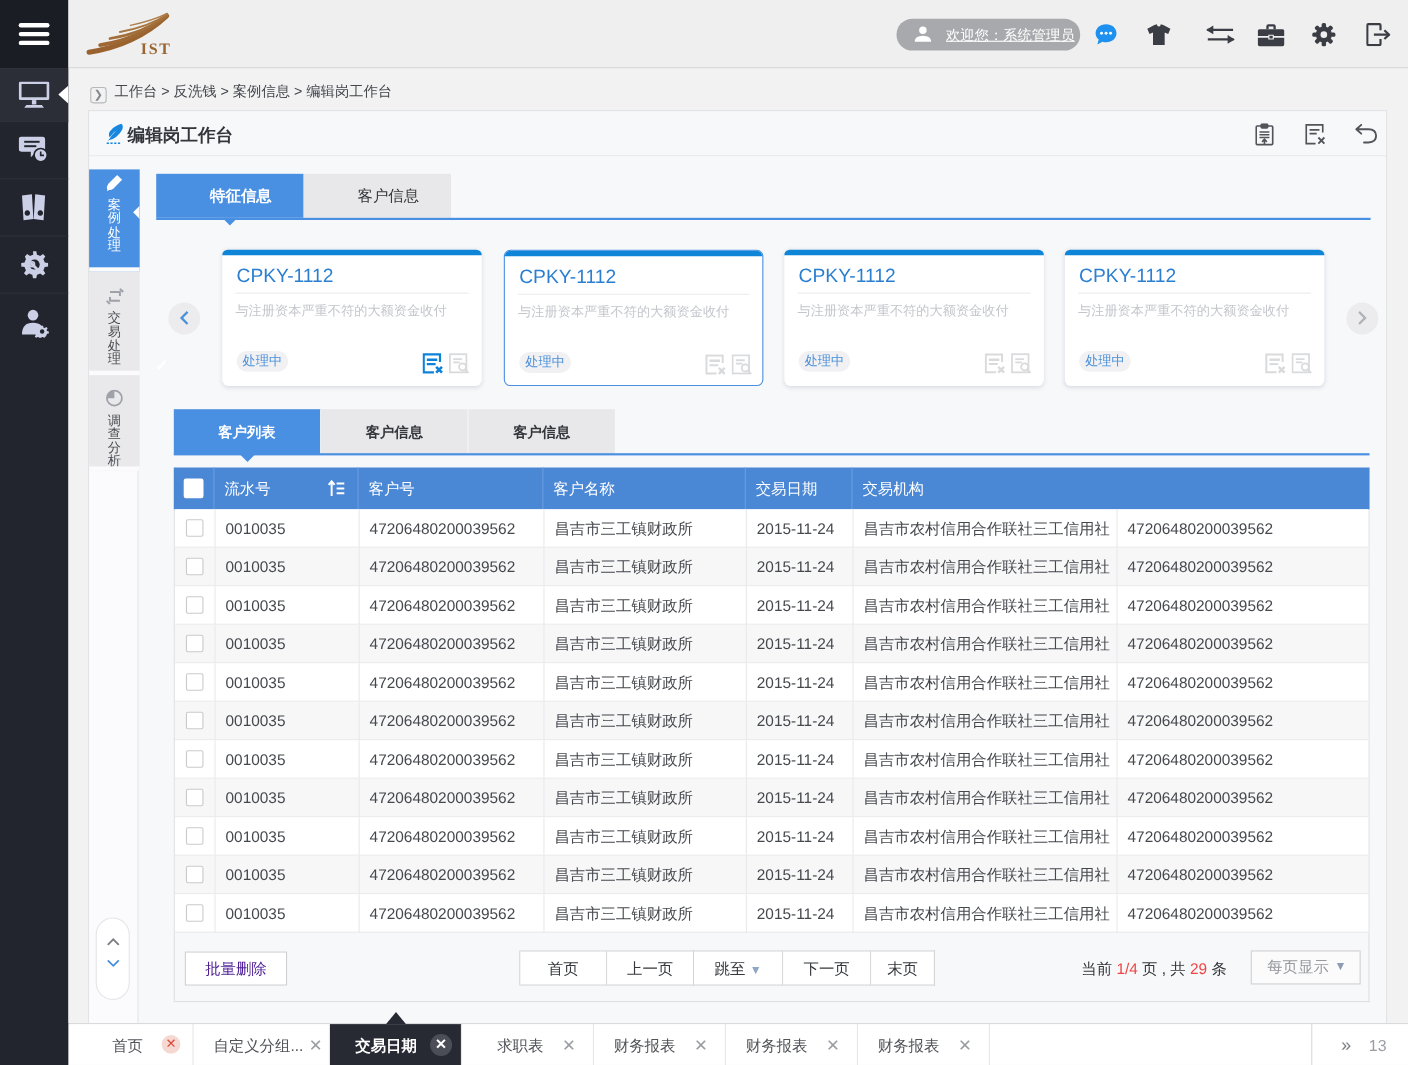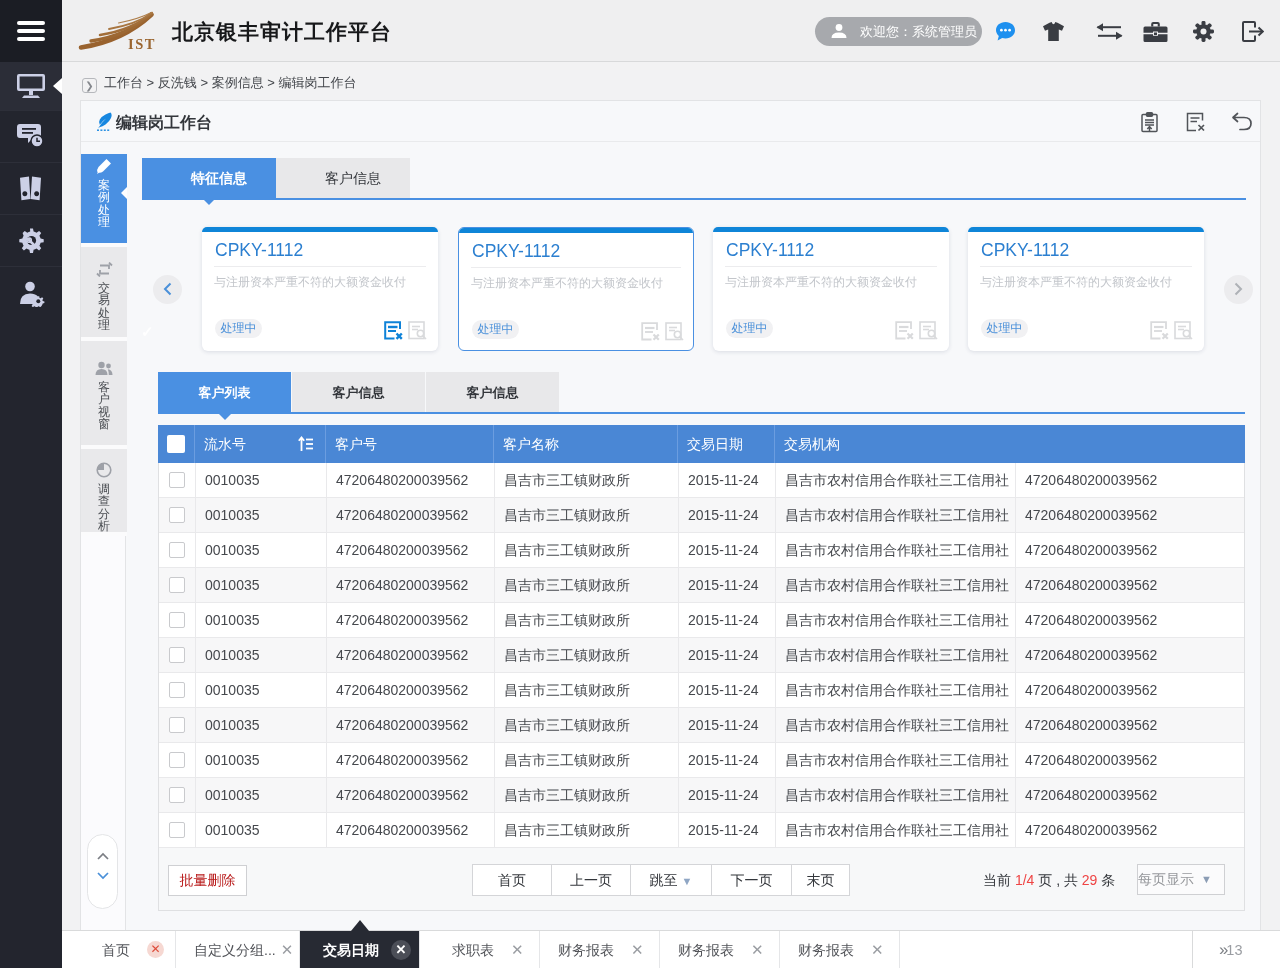--- a/index.html
+++ b/index.html
@@ -6,21 +6,21 @@
 html,body { width:1280px; height:968px; font-family:"Liberation Sans",sans-serif; overflow:hidden; background:#f2f2f3; }
 
 #header { position:absolute; left:0; top:0; width:1280px; height:62px; background:#efeff0; border-bottom:1px solid #d8d9da; z-index:5; }
 #burger { position:absolute; left:0; top:0; width:62px; height:62px; background:#1b1d24; }
 #burger .bars { position:absolute; left:17px; top:21px; width:28px; height:20px; }
 #burger .bars div { height:3.5px; background:#fff; border-radius:2px; margin-bottom:4.5px; }
 #logo { position:absolute; left:78px; top:8px; width:92px; height:46px; }
 #htitle { position:absolute; left:172px; top:18px; font-size:21px; font-weight:bold; color:#17181a; letter-spacing:1px; }
 #welcome { position:absolute; left:815px; top:17px; width:167px; height:29px; background:#a7a9ad; border-radius:15px; color:#fff; font-size:14px; line-height:29px; }
 #welcome svg { position:absolute; left:15px; top:5px; }
-#welcome span { position:absolute; left:45px; white-space:nowrap; font-size:13px; }
+#welcome span { position:absolute; left:45px; white-space:nowrap; font-size:13px;text-decoration:underline; }
 .hicon { position:absolute; top:20px; }
 
 #sidebar { position:absolute; left:0; top:62px; width:62px; height:906px; background:#23252e; z-index:6; }
 .sitem { position:relative; width:62px; height:52px; border-bottom:1px solid #2d2f39; display:flex; align-items:center; justify-content:center; }
 .sitem.active { background:#2b2d37; height:49px; }
 .sitem.active:after { content:""; position:absolute; right:0; top:50%; margin-top:-8px; border-top:8px solid transparent; border-bottom:8px solid transparent; border-right:9px solid #fff; }
 
 #crumb { position:absolute; left:82px; top:74px; font-size:13px; color:#43464b; }
 #crumbicon { display:inline-block; width:15px; height:15px; border:1px solid #b6b8bc; border-radius:3px; color:#85888d; font-size:10px; line-height:13px; text-align:center; vertical-align:-2px; margin-right:7px; }
 
@@ -63,27 +63,27 @@
 #thead { position:absolute; left:-1px; top:0; width:1087px; height:38px; background:#4a87d5; color:#fff; font-size:14px; }
 .th { position:absolute; top:0; height:38px; line-height:38px; border-left:1px solid #6b9de0; padding-left:9px; white-space:nowrap; }
 .trow { position:absolute; left:0; width:1085px; height:35px; font-size:14px; color:#45484d; background:#fff; border-bottom:1px solid #e9e9eb; }
 .trow.alt { background:#f7f7f8; }
 .td { position:absolute; top:0; height:35px; line-height:34px; border-left:1px solid #e9e9eb; padding-left:9px; white-space:nowrap; overflow:hidden; }
 .td:first-child { border-left:none; }
 .rowck { position:absolute; left:10px; top:9px; width:16px; height:16px; background:#fff; border:1px solid #c9cacd; border-radius:2px; }
 .headck { position:absolute; left:9px; top:10px; width:18px; height:18px; background:#fff; border-radius:2px; }
 
 #pagerow { position:absolute; left:0px; top:423px; width:1085px; height:62px; }
-#btndel { position:absolute; left:9px; top:17px; width:79px; height:31px; background:#fff; border:1px solid #cfd0d3; font-size:14px; color:#b91c1c; text-align:center; line-height:29px; }
+#btndel { position:absolute; left:9px; top:17px; width:93px; height:31px; background:#fff; border:1px solid #cfd0d3; font-size:14px; color:#4c1d95; text-align:center; line-height:29px; }
 #pager { position:absolute; left:313px; top:16px; height:32px; display:flex; }
 .pbtn { height:32px; border:1px solid #d4d5d8; border-left:none; background:#fff; font-size:14px; color:#33363b; text-align:center; line-height:30px; }
 .pbtn:first-child { border-left:1px solid #d4d5d8; }
 #pginfo { position:absolute; left:824px; top:24px; font-size:14px; color:#33363b; }
 #pginfo b { color:#ef4444; font-weight:normal; }
-#ppsel { position:absolute; left:978px; top:16px; width:88px; height:31px; border:1px solid #cfd0d3; background:#fbfbfc; color:#96989c; font-size:14px; line-height:29px; }
+#ppsel { position:absolute; left:978px; top:16px; width:100px; height:31px; border:1px solid #cfd0d3; background:#fbfbfc; color:#96989c; font-size:14px; line-height:29px; padding-left:14px; }
 
 #capsule { position:absolute; left:6px; top:680px; width:31px; height:75px; border-radius:16px; background:#fff; border:1px solid #e4e5e7; text-align:center; }
 
 #btmbar { position:absolute; left:0; top:930px; width:1280px; height:38px; background:#fff; border-top:1px solid #d9dadb; }
 #btmdark { position:absolute; left:0; top:-1px; width:62px; height:39px; background:#23252e; }
 .btab { position:absolute; top:0; height:38px; border-right:1px solid #e5e6e8; font-size:14px; color:#515358; line-height:38px; white-space:nowrap; overflow:hidden; }
 .btab .x { color:#9a9da2; font-size:15px; margin-left:17px; }
 .btab.first .x { color:#dd4a38; background:#f6d8d2; width:17px; height:17px; line-height:17px; border-radius:50%; display:inline-block; text-align:center; font-size:12px; vertical-align:2px; }
 .btab.activeb { background:#272a33; color:#fff; font-weight:bold; }
 #btmtri { position:absolute; left:351px; top:-11px; width:0; height:0; border-left:9px solid transparent; border-right:9px solid transparent; border-bottom:11px solid #272a33; }
@@ -99,21 +99,20 @@
       <g fill="none" stroke-linecap="round">
         <path d="M3 39.5 Q45 33 73.5 6.5" stroke-width="4.6" stroke="#99622e"></path>
         <path d="M13 33 Q50 27.5 73.5 6" stroke-width="3.4" stroke="#9d6833"></path>
         <path d="M22 27 Q54 22 73.8 5.5" stroke-width="2.5" stroke="#a26e39"></path>
         <path d="M31 21 Q57.5 16.5 74 5" stroke-width="1.8" stroke="#a87641"></path>
         <path d="M40.5 15 Q60.5 11 74 4.2" stroke-width="1.2" stroke="#ae7e4a"></path>
       </g>
       <text x="50" y="41" font-family="Liberation Serif,serif" font-weight="bold" font-size="14.5" letter-spacing="1.5" fill="#9a6530">IST</text>
     </svg>
   </div>
-  <div id="htitle">北京银丰审计工作平台</div>
   <div id="welcome">
     <svg width="18" height="18" viewBox="0 0 18 18">
         <circle cx="9" cy="5.5" r="3.4" fill="#fff"></circle>
         <path d="M1.5 16 Q1.5 10.5 9 10.5 Q16.5 10.5 16.5 16 Z" fill="#fff"></path>
       </svg>
     <span>欢迎您：系统管理员</span>
   </div>
   <div class="hicon" style="left:994px;top:20px">
     <svg width="23" height="23" viewBox="0 0 23 23">
         <path d="M11.5 2 C17 2 21 5.6 21 10.2 C21 14.8 17 18.4 11.5 18.4 C10.3 18.4 9.2 18.2 8.2 17.9 L3.6 20.4 L4.8 15.9 C3.1 14.4 2 12.4 2 10.2 C2 5.6 6 2 11.5 2 Z" fill="#1e90ef"></path>
@@ -273,31 +272,20 @@
         </svg>
       <div class="vtxt">案例处理</div>
     </div>
     <div class="vtab" style="height:94px;padding-top:15px">
       <svg width="17" height="15" viewBox="0 0 17 15">
           <g fill="none" stroke="#9ea1a8" stroke-width="1.8">
             <path d="M4 3.5 L13 3.5 L13 7 M16 3.5 L13 0.5 M13 11.5 L4 11.5 L4 8 M1 11.5 L4 14.5"></path>
           </g>
         </svg>
       <div class="vtxt">交易处理</div>
-    </div>
-    <div class="vtab" style="height:108px;padding-top:20px">
-      <svg width="18" height="15" viewBox="0 0 18 15">
-          <g fill="#9ea1a8">
-            <circle cx="6.5" cy="4" r="3.2"></circle>
-            <path d="M0.5 14 Q0.5 8 6.5 8 Q12.5 8 12.5 14 Z"></path>
-            <circle cx="13.5" cy="5" r="2.4"></circle>
-            <path d="M12.8 8.3 Q17.5 8.8 17.5 14 L13.8 14 Q13.6 10 12.8 8.3 Z"></path>
-          </g>
-        </svg>
-      <div class="vtxt">客户视窗</div>
     </div>
     <div class="vtab" style="height:87px;padding-top:13px">
       <svg width="16" height="16" viewBox="0 0 16 16">
           <g fill="none" stroke="#9ea1a8" stroke-width="1.6">
             <circle cx="8" cy="8" r="6.8"></circle>
             <path d="M8 1.2 A6.8 6.8 0 0 0 1.2 8 L8 8 Z" fill="#9ea1a8" stroke="none"></path>
           </g>
         </svg>
       <div class="vtxt">调查分析</div>
     </div>
@@ -577,16 +565,16 @@
 </div>
 
 <div id="btmbar">
   <div class="btab first" style="left:62px;width:114px"><span style="margin-left:40px">首页</span><span class="x">✕</span></div>
   <div class="btab" style="left:176px;width:124px"><span style="margin-left:18px">自定义分组...</span><span class="x" style="margin-left:5px">✕</span></div>
   <div class="btab activeb" style="left:300px;width:120px"><span style="margin-left:23px">交易日期</span><span class="xc">✕</span></div>
   <div class="btab" style="left:420px;width:120px"><span style="margin-left:32px">求职表</span><span class="x">✕</span></div>
   <div class="btab" style="left:540px;width:120px"><span style="margin-left:18px">财务报表</span><span class="x">✕</span></div>
   <div class="btab" style="left:660px;width:120px"><span style="margin-left:18px">财务报表</span><span class="x">✕</span></div>
   <div class="btab" style="left:780px;width:120px"><span style="margin-left:18px">财务报表</span><span class="x">✕</span></div>
-  <div id="bmore"><span style="margin-left:26px;font-size:17px;letter-spacing:-2px;color:#7d8085">››</span><span style="font-size:14.5px;color:#9a9da2">13</span></div>
+  <div id="bmore"><span style="margin-left:26px;font-size:17px;letter-spacing:-2px;color:#7d8085">››</span><span style="margin-left:18px;font-size:14.5px;color:#9a9da2">13</span></div>
   <div id="btmtri"></div>
   <div id="btmdark"></div>
 </div>
 
 </body></html>

